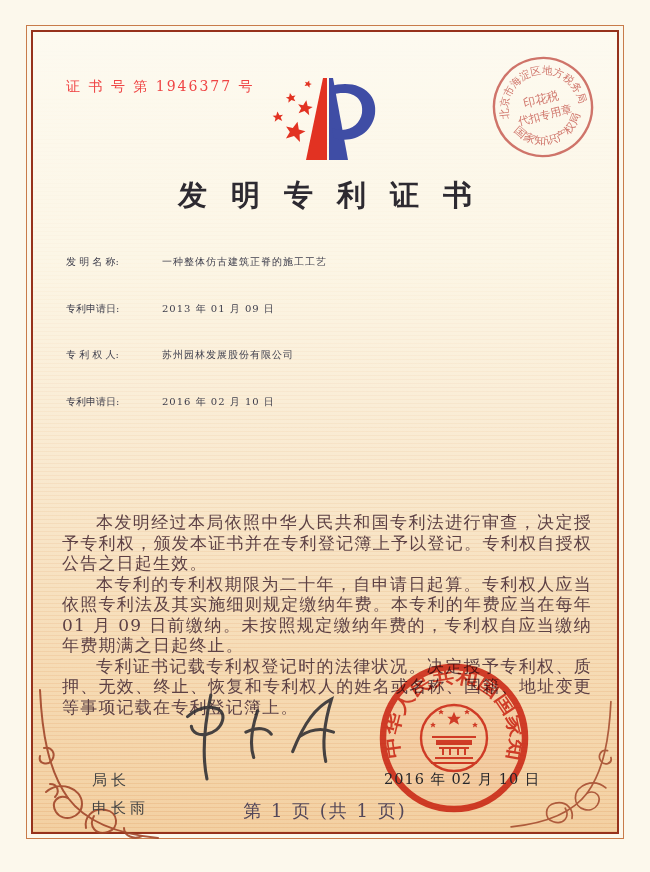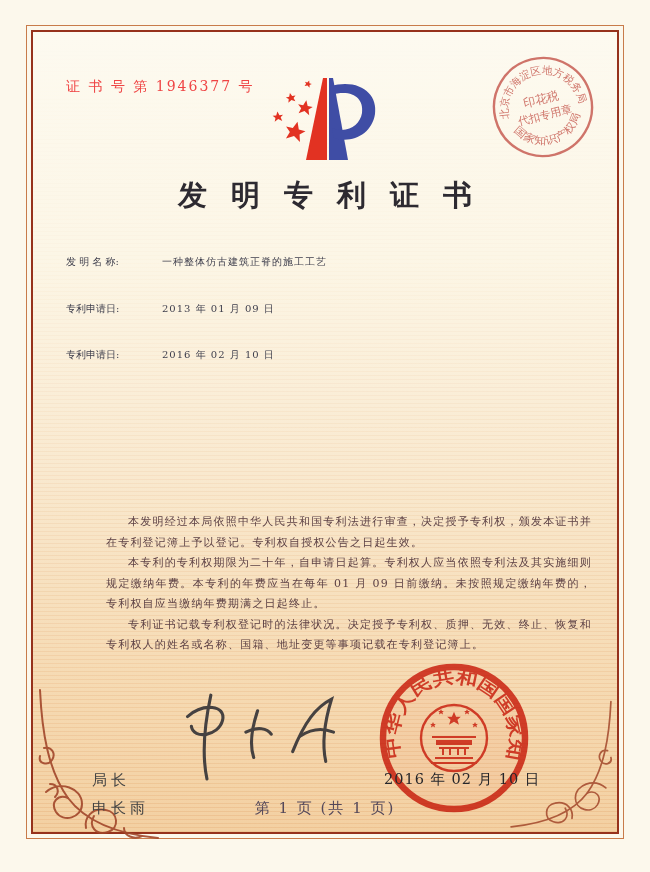--- a/index.html
+++ b/index.html
@@ -32,33 +32,33 @@
     font-size:29px;font-weight:700;color:#2d2a31;letter-spacing:24px;text-indent:24px;
   }
 
   .fields{position:absolute;left:66px;top:251px;right:60px;}
   .field{display:flex;margin-bottom:25.5px;font-size:10px;color:#3e3e4c;line-height:21px;}
   .f-label{flex:0 0 96px;white-space:nowrap;}
   .f-value{white-space:nowrap;letter-spacing:1px;}
 
   .body-text{
     position:absolute;left:62px;right:58px;top:512px;
-    font-size:11px;line-height:20.5px;color:#5d4145;letter-spacing:1.2px;text-align:justify;margin-left:44px;
+    font-size:17px;line-height:20.5px;color:#5d4145;letter-spacing:1.2px;text-align:justify;
   }
   .body-text p{margin:0;text-indent:2em;}
 
   .signoff{position:absolute;left:92px;top:766px;font-family:"DejaVu Sans",sans-serif;
     font-size:15px;color:#424242;letter-spacing:4px;line-height:28px;}
   .signature{position:absolute;left:168px;top:688px;opacity:.88;}
 
   .main-seal{position:absolute;left:366px;top:650px;opacity:.93;mix-blend-mode:multiply;}
   .seal-date{position:absolute;left:384px;top:770px;font-size:14.5px;color:#26262a;letter-spacing:1px;}
 
   .footer{position:absolute;left:0;right:0;top:799px;text-align:center;
-    font-size:15px;color:#54485a;letter-spacing:2px;}
+    font-size:18px;color:#54485a;letter-spacing:2px;}
 
   .flourish-bl{position:absolute;left:34px;top:688px;}
   .flourish-br{position:absolute;right:34px;top:688px;transform:scaleX(-1);}
 
   svg text{font-family:"DejaVu Serif",serif;}
 </style>
 </head>
 <body>
 
 <div class="page">
@@ -126,20 +126,24 @@
   <div class="fields">
     <div class="field">
       <span class="f-label">发 明 名 称:</span>
       <span class="f-value">一种整体仿古建筑正脊的施工工艺</span>
     </div>
     <div class="field">
       <span class="f-label">专利申请日:</span>
       <span class="f-value">2013 年 01 月 09 日</span>
     </div>
     <div class="field">
+      <span class="f-label">专 利 权 人:</span>
+      <span class="f-value">苏州园林发展股份有限公司</span>
+    </div>
+    <div class="field">
       <span class="f-label">专利申请日:</span>
       <span class="f-value">2016 年 02 月 10 日</span>
     </div>
   </div>
 
   <div class="body-text">
     <p>本发明经过本局依照中华人民共和国专利法进行审查，决定授予专利权，颁发本证书并在专利登记簿上予以登记。专利权自授权公告之日起生效。</p>
     <p>本专利的专利权期限为二十年，自申请日起算。专利权人应当依照专利法及其实施细则规定缴纳年费。本专利的年费应当在每年 01 月 09 日前缴纳。未按照规定缴纳年费的，专利权自应当缴纳年费期满之日起终止。</p>
     <p>专利证书记载专利权登记时的法律状况。决定授予专利权、质押、无效、终止、恢复和专利权人的姓名或名称、国籍、地址变更等事项记载在专利登记簿上。</p>
   </div>

